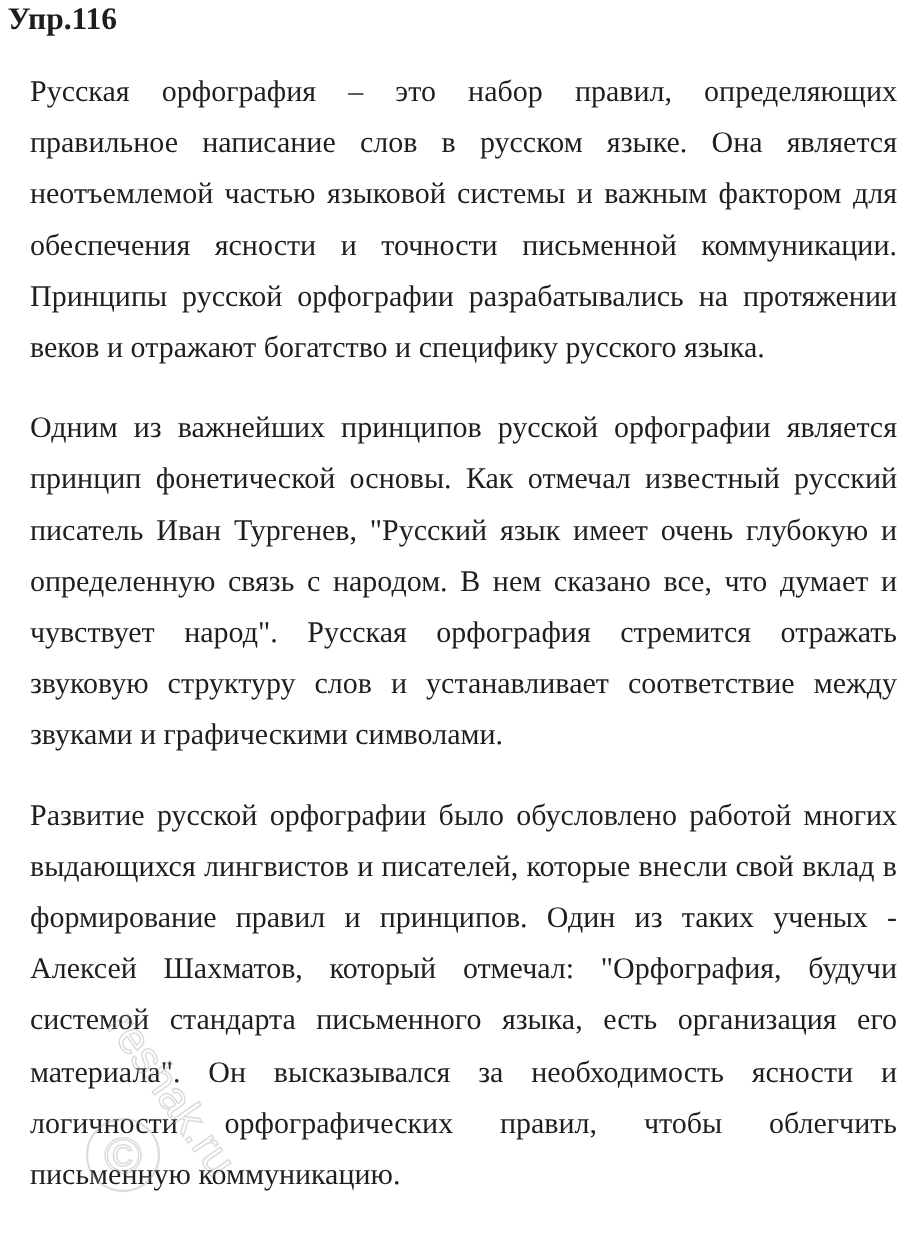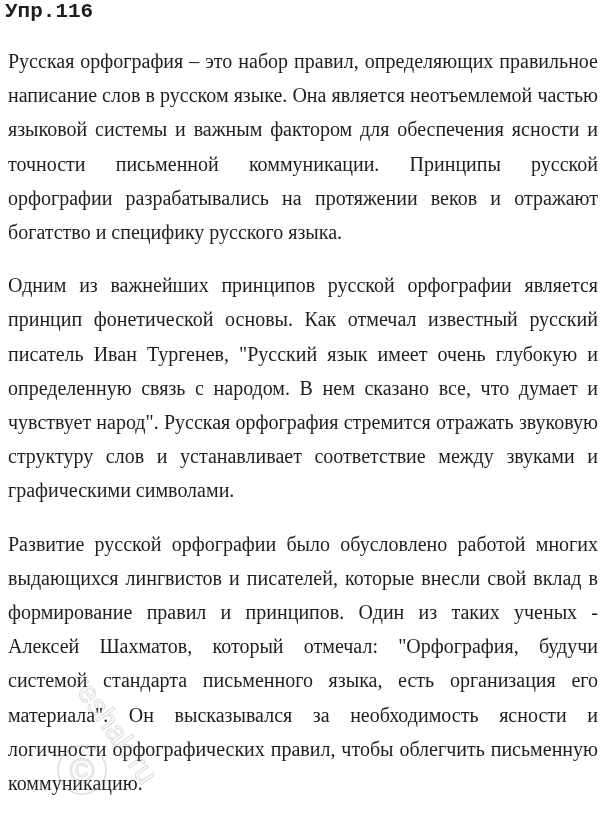--- a/index.html
+++ b/index.html
@@ -5,25 +5,24 @@
     html, body { margin: 0; padding: 0; background: #ffffff; }
     body {
       width: 603px; height: 827px; overflow: hidden; position: relative;
       font-family: "Liberation Serif", "DejaVu Serif", serif;
       color: #1e1e1e;
     }
     .header {
       position: absolute; left: 0; right: 0; top: 0; height: 26px;
       display: flex; justify-content: space-between; align-items: flex-start;
       padding: 0 6px 0 5px;
-      font-family: Liberation Mono, monospace;
     }
     .ex-title { font-weight: bold; font-size: 21px; line-height: 24px; }
     .copyright { font-size: 21px; line-height: 24px; }
-    .content { position: absolute; left: 8px; right: 5px; top: 44px; }
+    .content { position: absolute; left: 20px; right: 5px; top: 44px; }
     .para {
       margin: 0; font-size: 20px; line-height: 34.2px;
       text-align: justify; text-align-last: left;
     }
     .para + .para { margin-top: 19px; }
     .watermark {
       position: absolute; left: 42px; top: 660px; width: 150px; height: 150px;
       pointer-events: none; opacity: 0.35;
     }
   </style>

